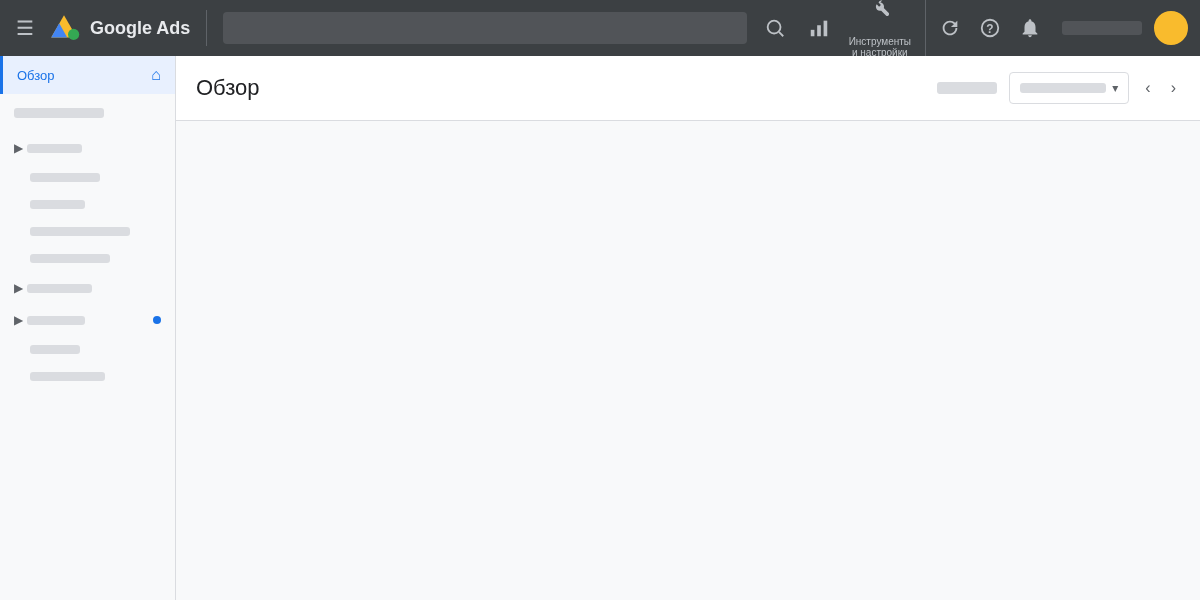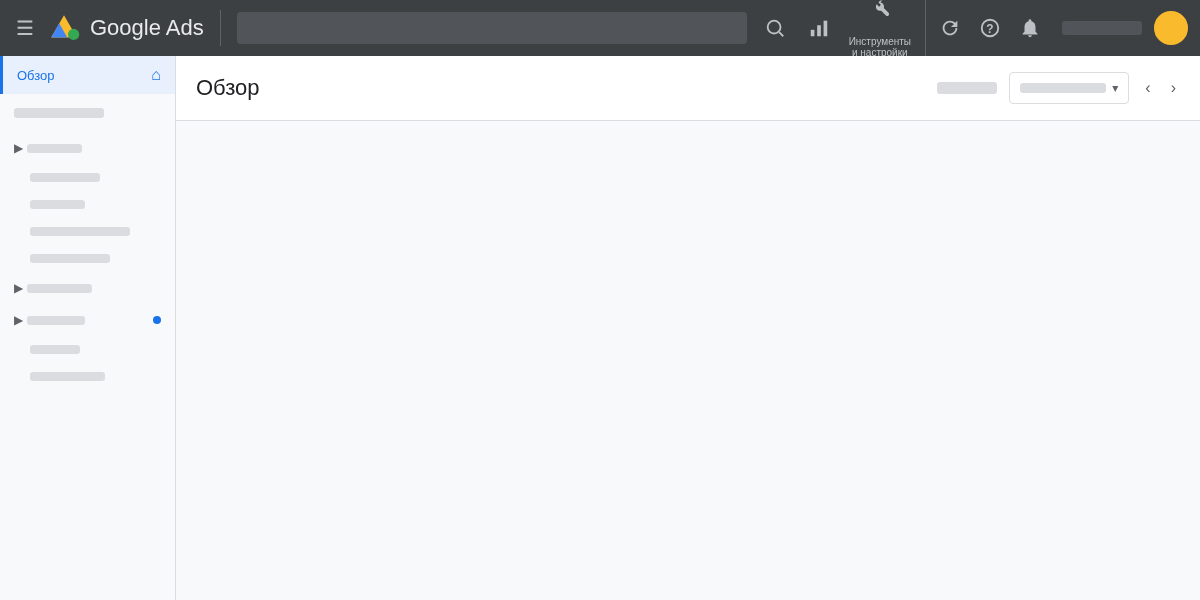--- a/index.html
+++ b/index.html
@@ -26,22 +26,22 @@
       cursor: pointer;
       padding: 4px;
     }
     .logo-icon {
       width: 32px;
       height: 32px;
       flex-shrink: 0;
     }
     .app-title {
       color: #e8eaed;
-      font-size: 22px;
-      font-weight: 400;
+      font-size: 18px;
+      font-weight: 700;
       white-space: nowrap;
     }
     .topnav-divider {
       width: 1px;
       height: 36px;
       background: #5f6368;
       margin: 0 8px;
     }
     .topnav-search-bar {
       flex: 1;

